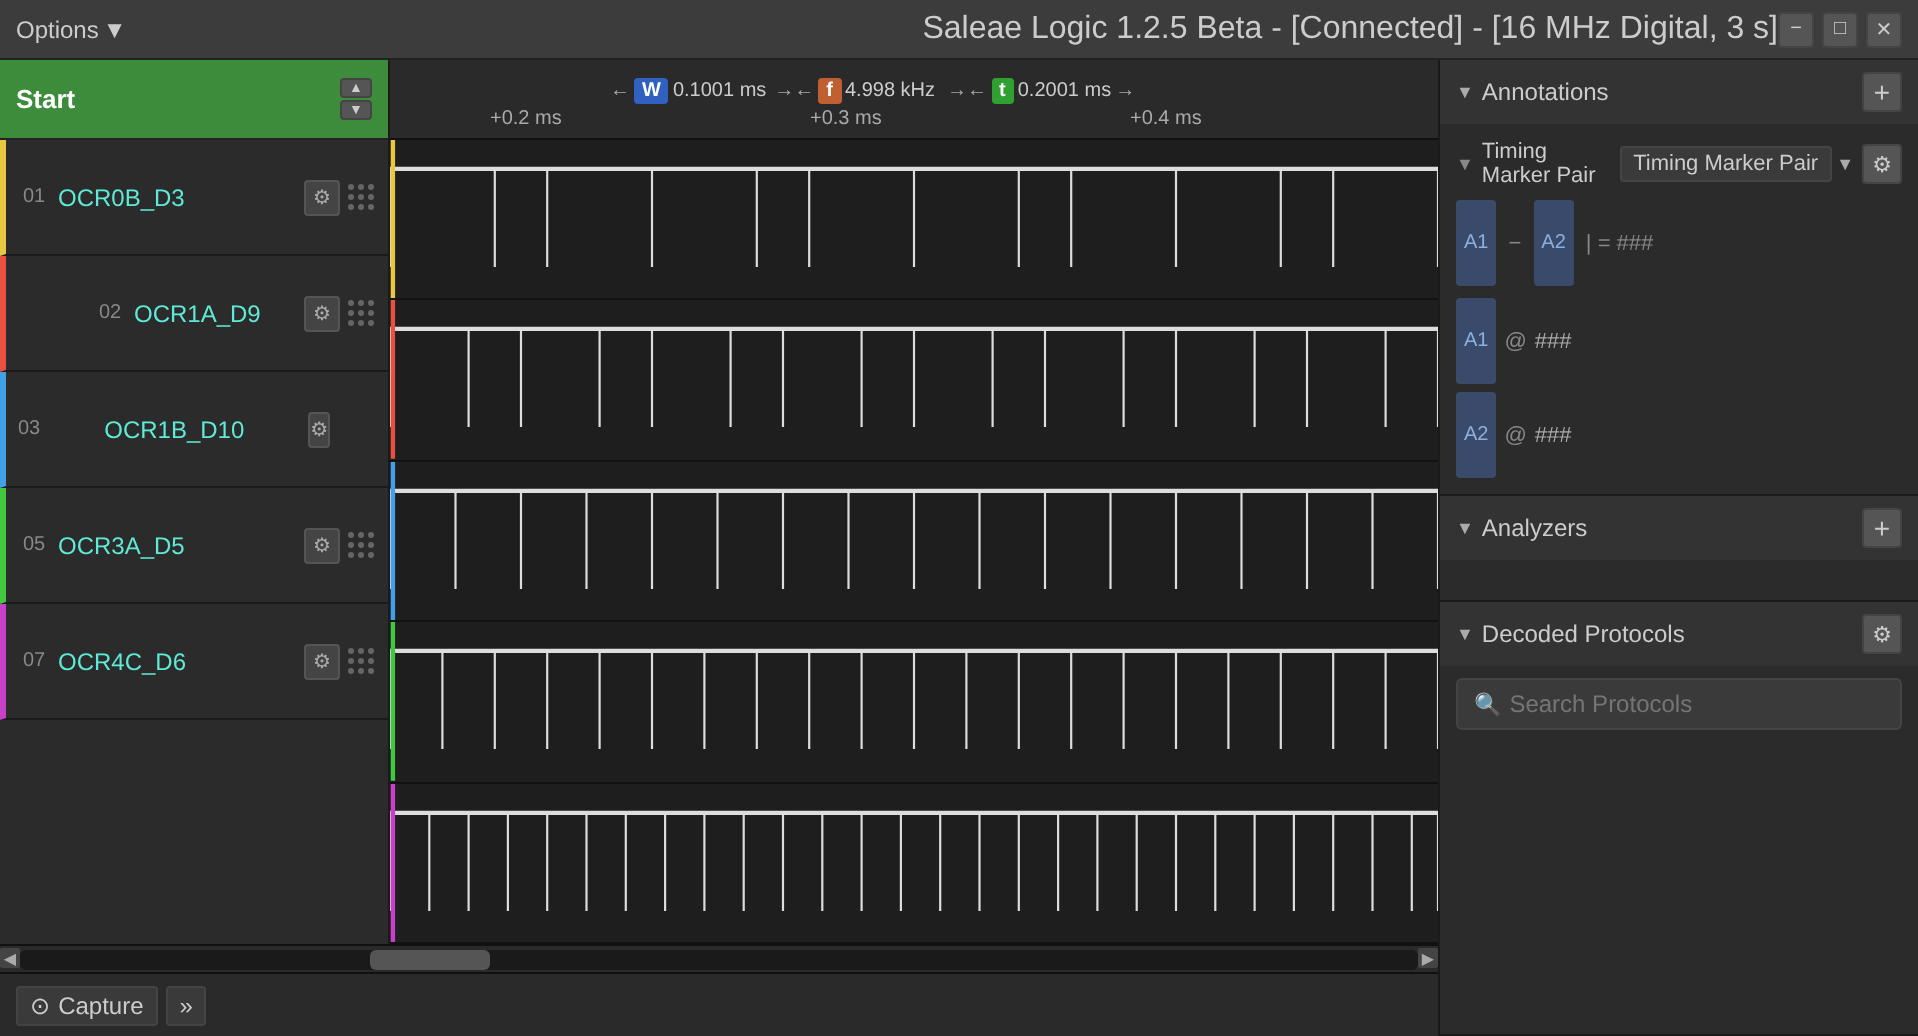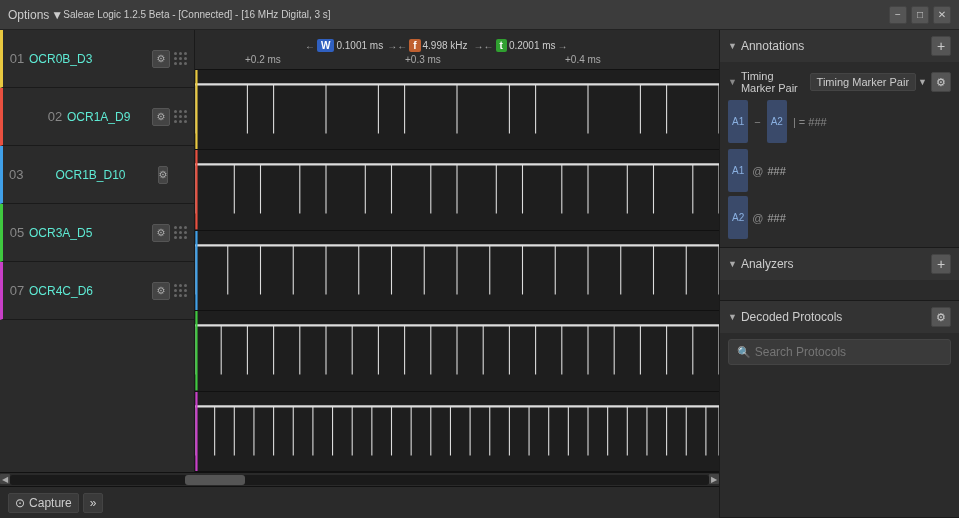--- a/index.html
+++ b/index.html
@@ -18,23 +18,23 @@
       background: #3c3c3c;
       height: 30px;
       display: flex;
       align-items: center;
       justify-content: space-between;
       padding: 0 8px;
       border-bottom: 1px solid #222;
     }
     .title-bar-title {
       flex: 1;
-      text-align: left;
-      color: #ccc;
-      font-size: 10px;
+      text-align: right;
+      color: #ccc;
+      font-size: 16px;
     }
     .title-bar-controls {
       display: flex;
       gap: 4px;
     }
     .title-bar-btn {
       width: 18px;
       height: 18px;
       background: #555;
       border: 1px solid #444;
@@ -128,21 +128,21 @@
       position: relative;
     }
     .channel-row:nth-child(2) { border-left: 3px solid #e8c840; }
     .channel-row:nth-child(3) { border-left: 3px solid #e85040; }
     .channel-row:nth-child(4) { border-left: 3px solid #40a0e8; }
     .channel-row:nth-child(5) { border-left: 3px solid #40c840; }
     .channel-row:nth-child(6) { border-left: 3px solid #c840c8; }
 
     .channel-num {
       color: #888;
-      font-size: 13px;
+      font-size: 10px;
       width: 16px;
       text-align: center;
     }
     .channel-name {
       color: #5eead4;
       font-size: 12px;
       flex: 1;
     }
     .channel-icon {
       width: 18px;
@@ -476,20 +476,27 @@
     <div class="title-bar-btn">✕</div>
   </div>
 </div>
 
 <div class="main-layout">
 
   <div class="left-panel">
     <div class="waveform-area">
 
       <div class="channel-list">
+        <div class="channel-header">
+          <span class="channel-header-label">Start</span>
+          <div class="channel-header-arrows">
+            <div class="arrow-btn">▲</div>
+            <div class="arrow-btn">▼</div>
+          </div>
+        </div>
 
         <div id="channel-rows-container">
             <div class="channel-row" style="border-left: 3px solid rgb(232, 200, 64);">
     <span class="channel-num">01</span>
     <span class="channel-name">OCR0B_D3</span>
     <div class="channel-icon">⚙</div>
     <div class="channel-dots">
       <div class="dot"></div>
                 <div class="dot"></div>
                 <div class="dot"></div>

